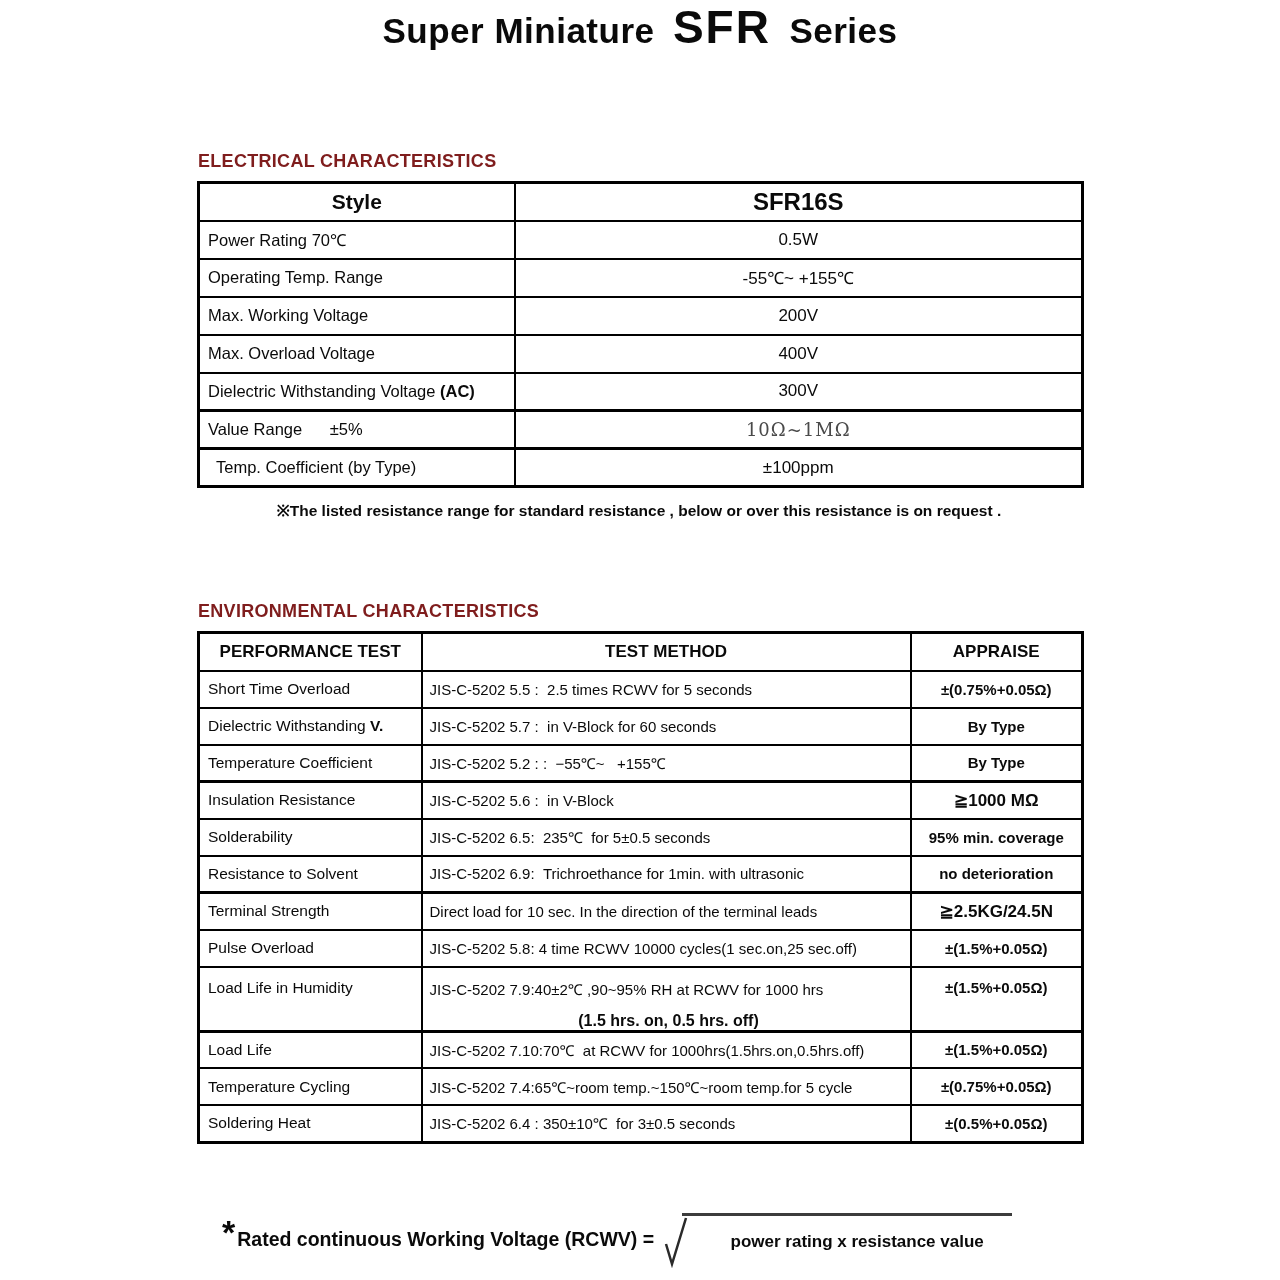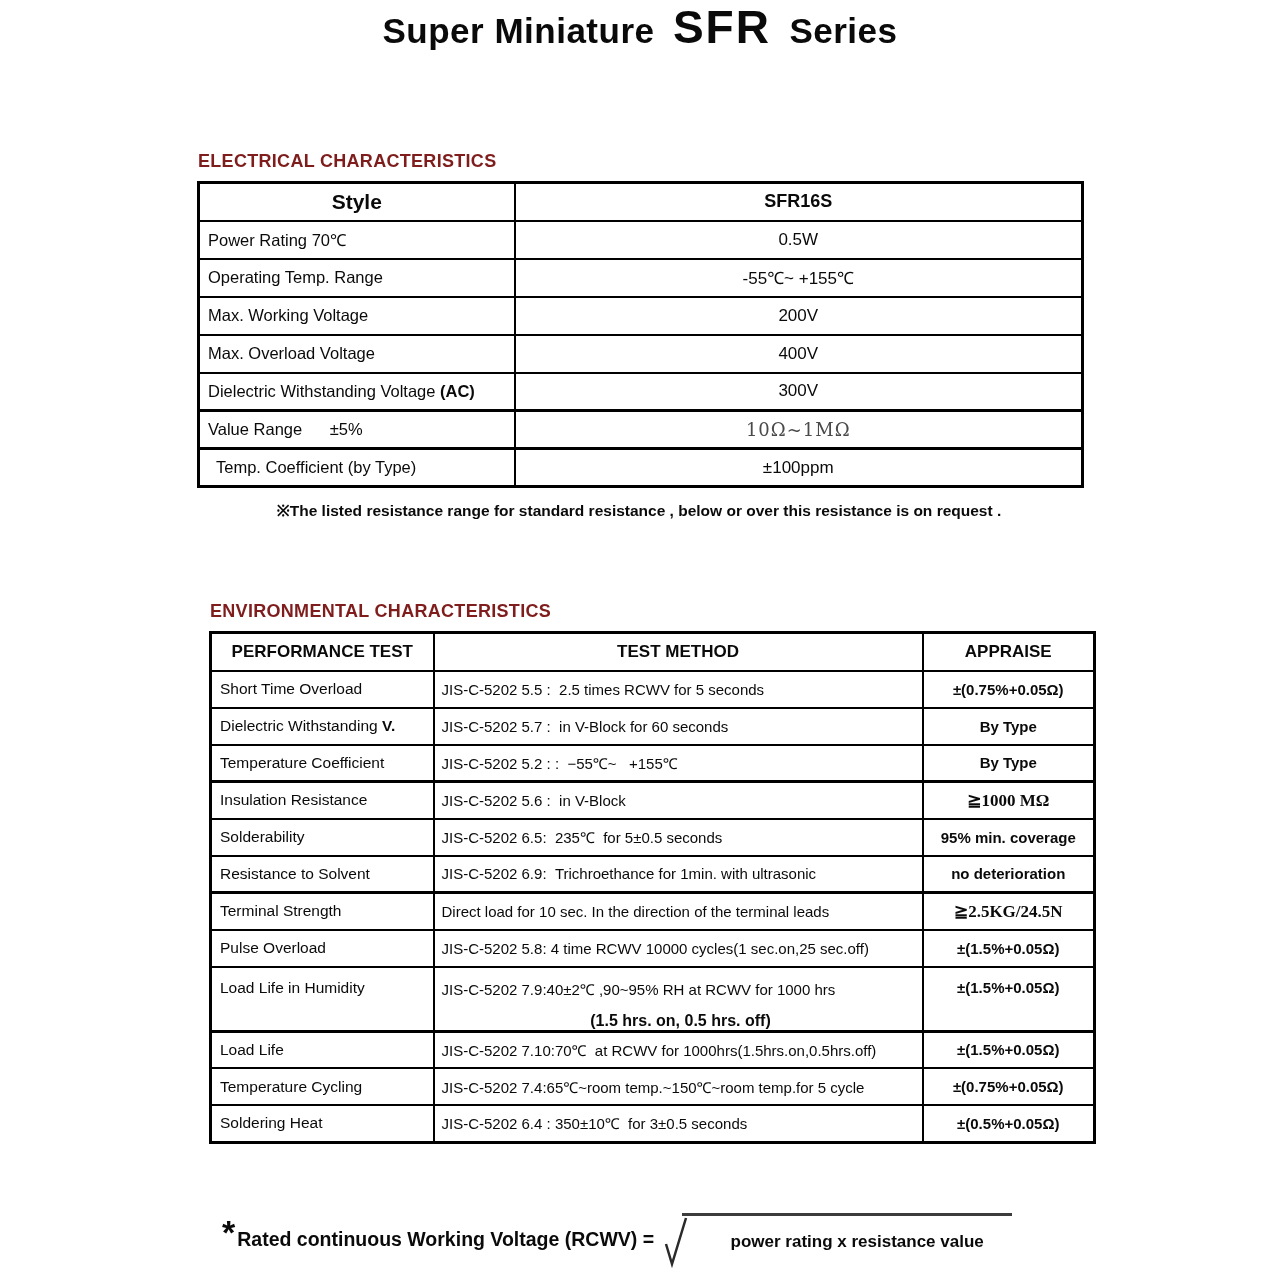--- a/index.html
+++ b/index.html
@@ -21,49 +21,49 @@
   .doc-title .t-normal { font-size: 35px; font-weight: 700; letter-spacing: 0.5px; }
   .doc-title .t-big    { font-size: 46px; font-weight: 800; letter-spacing: 2px; margin: 0 14px; }
 
   
   .sec-heading {
     font-size: 18px; font-weight: 800; letter-spacing: 0.3px;
     margin: 0 0 9px 1px; color: #7f1d1d;
   }
 
   .sec-elec { position: absolute; left: 197px; top: 151px; width: 884px; }
-  .sec-env  { position: absolute; left: 209px; top: 601px; width: 884px; }
+  .sec-env  { position: absolute; left: 197px; top: 601px; width: 884px; }
 
   table { border-collapse: collapse; table-layout: fixed; width: 884px; background: #fff; }
   table, th, td { border: 2px solid #000; }
   table { border-width: 3px; }
 
   
   .elec td, .elec th { height: 38px; vertical-align: middle; overflow: hidden; }
   .elec th { font-size: 21px; font-weight: 800; text-align: center; }
-  .elec th.model { font-size: 18px; }
+  .elec th.model { font-size: 24px; }
   .elec td.label { font-size: 16.5px; text-align: left; padding: 0 6px 0 8px; }
   .elec td.value { font-size: 17px; text-align: center; }
   .elec .b { font-weight: 800; }
   .elec tr.bt3 td { border-top-width: 3px; }
   .elec td.value.ohm { font-family: "DejaVu Serif", serif; color: #4a4a4a; letter-spacing: 1px; font-size: 18px; }
   .elec td.label.indent { padding-left: 16px; }
 
   .elec-note {
     margin-top: 11px; width: 884px; text-align: center;
     font-size: 15.5px; font-weight: 800; white-space: nowrap;
   }
 
   
   .env th { height: 38px; font-size: 17px; font-weight: 800; text-align: center; vertical-align: middle; }
   .env td { height: 37px; vertical-align: middle; overflow: hidden; }
   .env td.test     { font-size: 15.5px; text-align: left; padding: 0 4px 0 8px; }
   .env td.method   { font-size: 15px;   text-align: left; padding: 0 2px 0 7px; white-space: nowrap; }
   .env td.appraise { font-size: 15px; font-weight: 800; text-align: center; padding: 0 2px; }
-  .env td.appraise.big { font-size: 17px; font-family: Liberation Serif, serif; }
+  .env td.appraise.big { font-size: 17px; }
   .env .b { font-weight: 800; }
   .env tr.bt3 td { border-top-width: 3px; }
   .env td.method-tall { height: 53px; vertical-align: top; }
   .env td.method-tall .m1 { margin-top: 11px; }
   .env td.method-tall .m2 { margin-top: 13px; text-align: center; font-weight: 800; font-size: 16px; }
   .env td.appraise-tall { vertical-align: top; padding-top: 11px; }
 
   
   .formula {
     position: absolute; left: 222px; top: 1213px;

